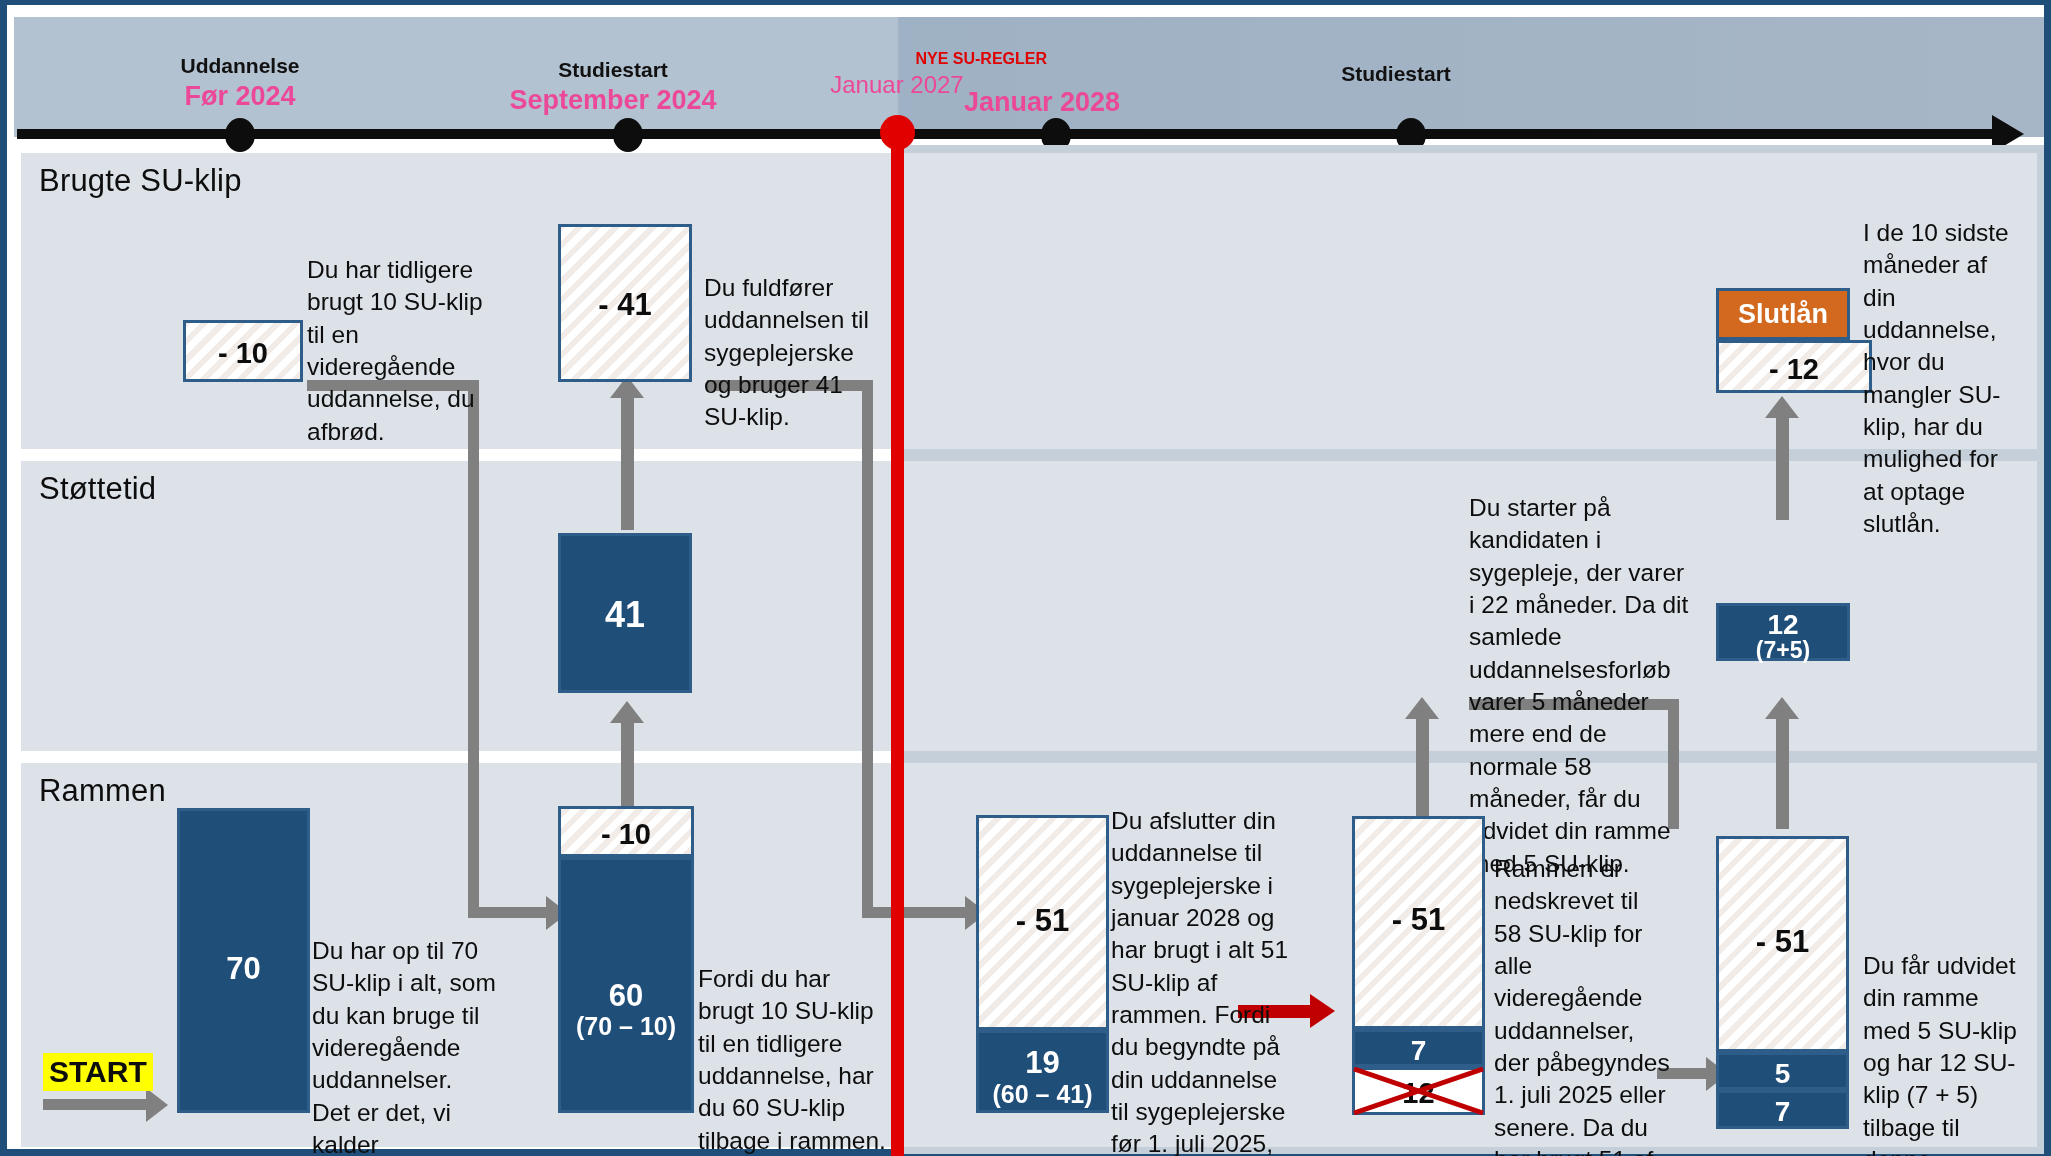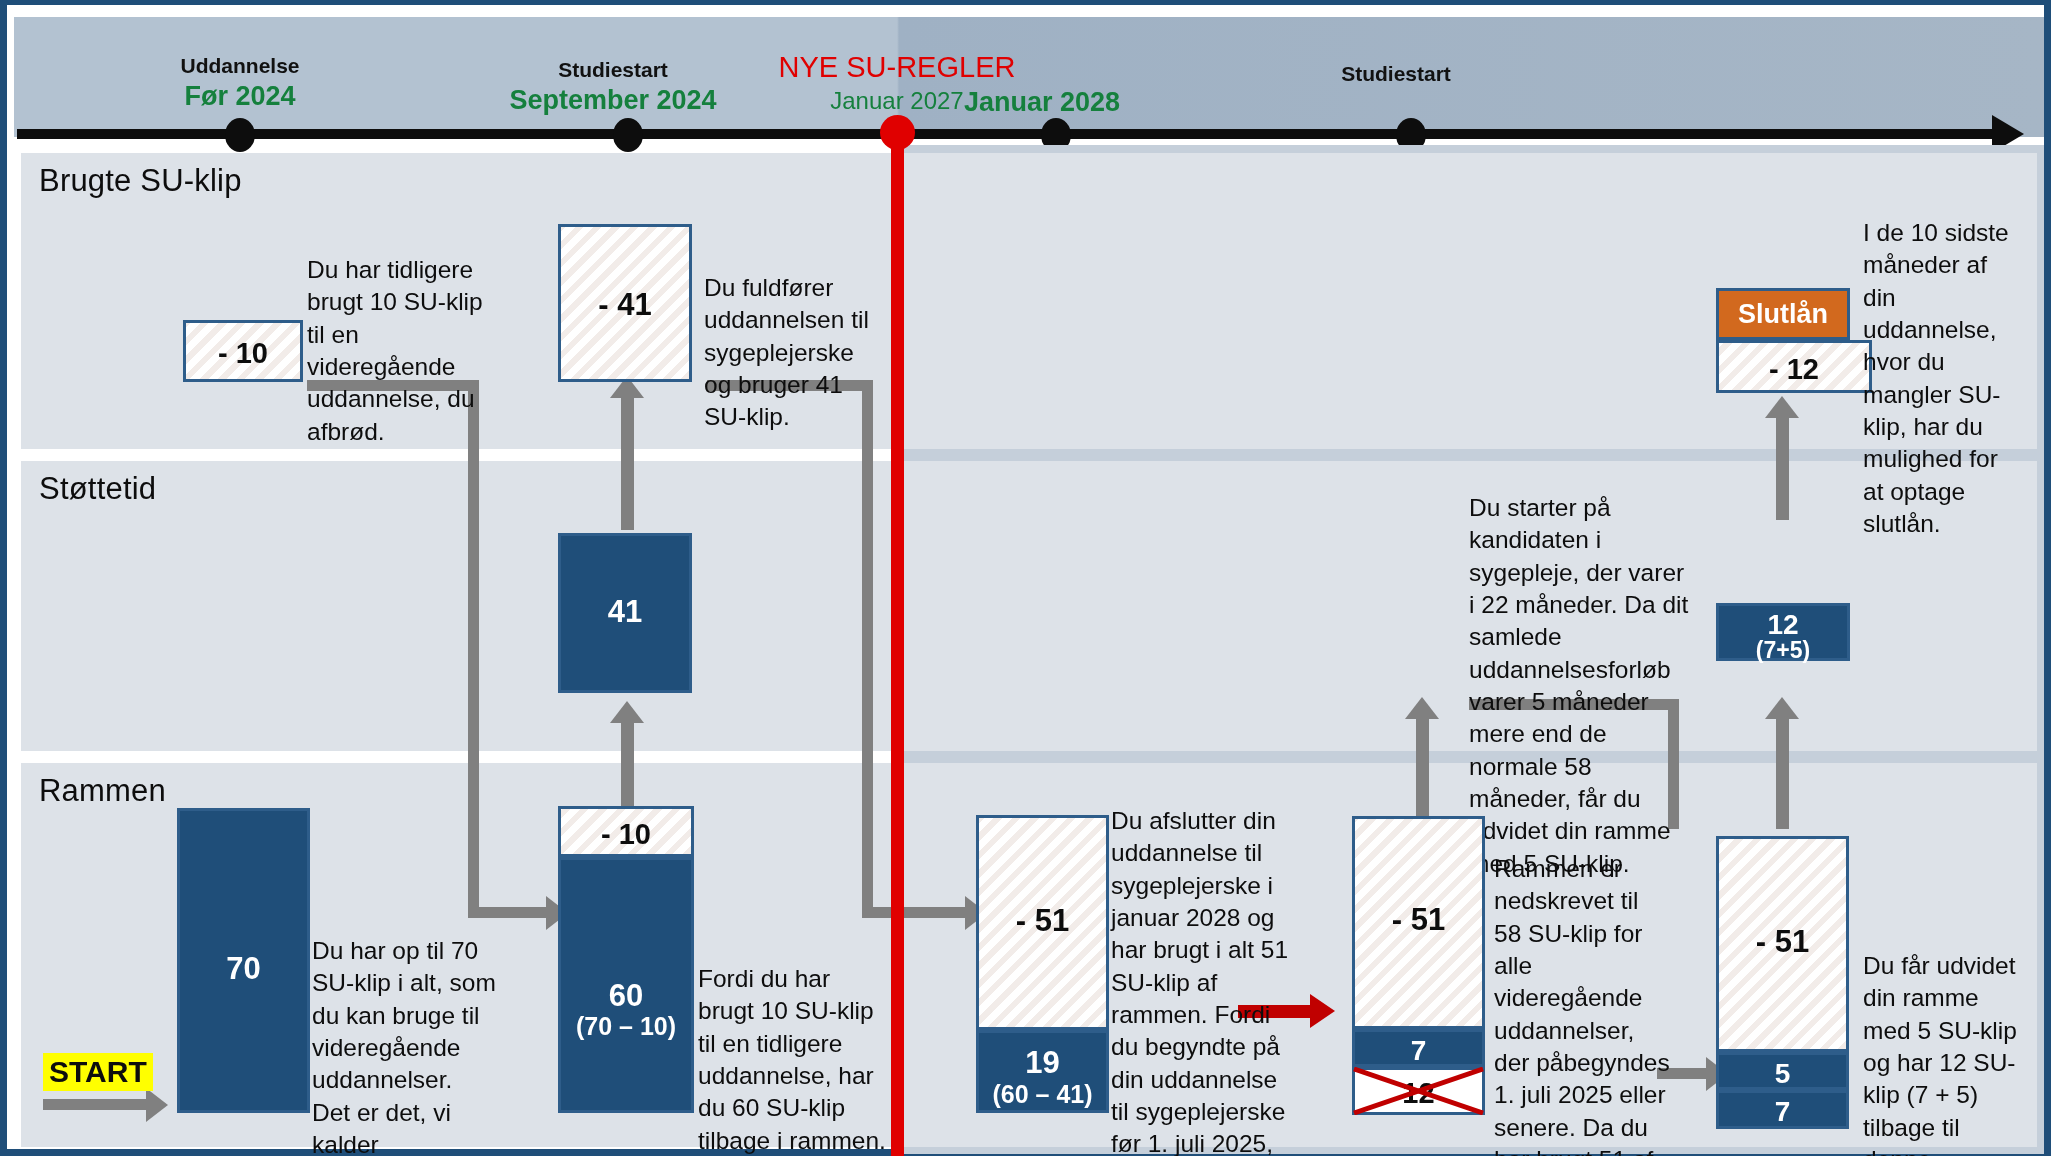--- a/index.html
+++ b/index.html
@@ -16,23 +16,23 @@
 
   
   #timeline-band{position:absolute;left:7px;top:12px;width:2030px;height:120px;
     background:linear-gradient(to right,#b3c2d1 0%,#b3c2d1 43.5%,#9fb1c4 43.6%,#a6b6c6 100%);}
   #tl-axis{position:absolute;left:10px;top:124px;width:1990px;height:10px;background:#0d0d0d;}
   #tl-arrow{position:absolute;left:1985px;top:110px;width:0;height:0;
     border-top:19px solid transparent;border-bottom:19px solid transparent;border-left:32px solid #0d0d0d;}
   .tl-dot{position:absolute;width:30px;height:34px;border-radius:50%;background:#0d0d0d;top:113px;}
   .tl-mark{position:absolute;text-align:center;}
   .tl-sub{font-size:21px;color:#111;font-weight:600;line-height:1.25;}
-  .tl-main{font-size:27px;color:#15803d;font-weight:bold;line-height:1.3;white-space:nowrap;}
+  .tl-main{font-size:27px;color:#ec4899;font-weight:bold;line-height:1.3;white-space:nowrap;}
   .tl-main.thin{font-weight:normal;font-size:24px;}
-  .tl-red{font-size:29px;color:#e00000;font-weight:normal;line-height:1.25;white-space:nowrap;}
+  .tl-red{font-size:16px;color:#e00000;font-weight:bold;line-height:1.25;white-space:nowrap;text-align:right;}
 
   
   #new-rules-shade{position:absolute;left:890px;top:140px;width:1147px;height:1009px;
     background:#c5cfda;}
 
   
   .row{position:absolute;left:14px;width:2016px;background:#dde2e8;}
   #row-brugte{top:148px;height:296px;}
   #row-stottetid{top:456px;height:290px;}
   #row-rammen{top:758px;height:384px;}
@@ -175,21 +175,21 @@
 
   <div class="slutlaan" style="left:1709px;top:283px;width:134px;height:52px;">
     <span>Slutlån</span>
   </div>
   <div class="box hatch" style="left:1709px;top:335px;width:156px;height:53px;">
     <div class="box-num num-dark" style="top:10px;font-size:29px;">- 12</div>
   </div>
   <div class="cap" style="left:1856px;top:212px;width:160px;">I de 10 sidste måneder af din uddannelse, hvor du mangler SU-klip, har du mulighed for at optage slutlån.</div>
 
   <div class="box solid" style="left:551px;top:528px;width:134px;height:160px;">
-    <div class="box-num num-light" style="top:58px;font-size:31px;">41</div>
+    <div class="box-num num-light" style="top:58px;font-size:36px;">41</div>
   </div>
 
   <div class="cap" style="left:1462px;top:487px;width:222px;">Du starter på kandidaten i sygepleje, der varer i 22 måneder. Da dit samlede uddannelsesforløb varer 5 måneder mere end de normale 58 måneder, får du udvidet din ramme med 5 SU-klip.</div>
 
   <div class="box solid" style="left:1709px;top:598px;width:134px;height:58px;">
     <div class="box-num num-light" style="top:3px;font-size:28px;">12</div>
     <div class="box-num num-light" style="top:31px;font-size:23px;">(7+5)</div>
   </div>
 
   <div id="start-badge" style="left:36px;top:1048px;">START</div>

